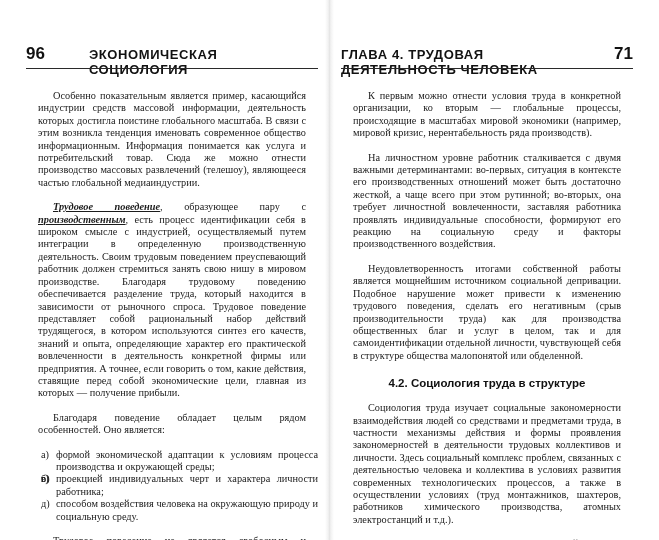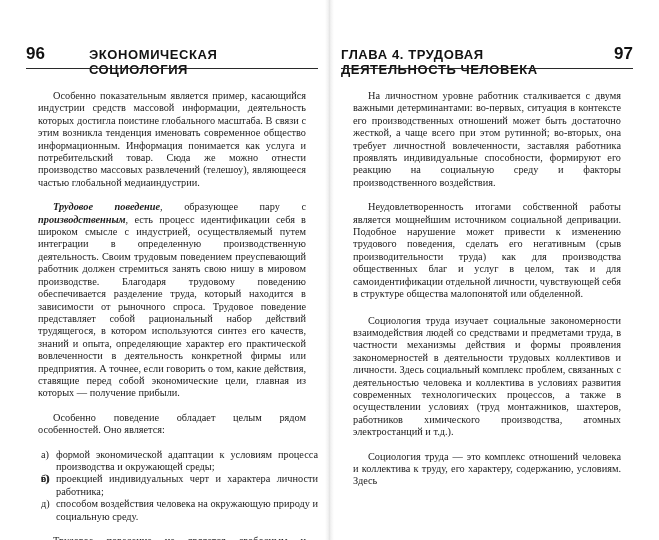--- a/index.html
+++ b/index.html
@@ -78,21 +78,21 @@
     font-size: 10.3px;
     line-height: 12.4px;
     text-align: justify;
     text-justify: inter-word;
     hyphens: auto;
   }
   .body p {
     margin: 12px;
     text-indent: 15px;
   }
-  .bi { font-style: italic; font-weight: bold; }
+  .bi { font-style: italic; font-weight: bold; text-decoration: underline; }
 
   ul.alpha, ol.alpha {
     margin: 0;
     padding: 0;
     list-style: none;
   }
   ul.alpha li {
     position: relative;
     padding-left: 30px;
     text-align: justify;
@@ -127,21 +127,21 @@
   <div class="col col-left">
     <div class="header-row hr-left">
       <span class="folio">96</span>
       <span class="running-head">ЭКОНОМИЧЕСКАЯ СОЦИОЛОГИЯ</span>
     </div>
     <div class="rule"></div>
 
     <div class="body">
       <p>Особенно показательным является пример, касающийся индустрии средств массовой информации, деятельность которых достигла поистине глобального масштаба. В связи с этим возникла тенденция именовать современное общество информационным. Информация понимается как услуга и потребительский товар. Сюда же можно отнести производство массовых развлечений (телешоу), являющееся частью глобальной медиаиндустрии.</p>
       <p><span class="bi">Трудовое поведение</span>, образующее пару с <span class="bi">производственным</span>, есть процесс идентификации себя в широком смысле с индустрией, осуществляемый путем интеграции в определенную производственную деятельность. Своим трудовым поведением преуспевающий работник должен стремиться занять свою нишу в мировом производстве. Благодаря трудовому поведению обеспечивается разделение труда, который находится в зависимости от рыночного спроса. Трудовое поведение представляет собой рациональный набор действий трудящегося, в котором используются синтез его качеств, знаний и опыта, определяющие характер его практической вовлеченности в деятельность конкретной фирмы или предприятия. А точнее, если говорить о том, какие действия, ставящие перед собой экономические цели, главная из которых — получение прибыли.</p>
-      <p>Особенно поведение обладает целым рядом особенностей. Оно является:</p>
+      <p>Благодаря поведение обладает целым рядом особенностей. Оно является:</p>
       <ul class="alpha">
         <li>
           <span class="marker">а)</span>
           <span>формой экономической адаптации к условиям процесса производства и окружающей среды;</span>
         </li>
         <li>
           <span class="marker">б)</span>
         </li>
         <li>
           <span class="marker">в)</span>
@@ -155,29 +155,31 @@
           <span>способом воздействия человека на окружающую природу и социальную среду.</span>
         </li>
       </ul>
       <p>Трудовое поведение не является свободным и независимым от других форм экономического поведения. На него воздействуют как микроэкономические, так и макроэкономические факторы.</p>
     </div>
   </div>
 
   <div class="col col-right">
     <div class="header-row hr-right">
       <span class="running-head">ГЛАВА 4. ТРУДОВАЯ ДЕЯТЕЛЬНОСТЬ ЧЕЛОВЕКА</span>
-      <span class="folio">97</span>
+      <span class="folio">71</span>
     </div>
     <div class="rule"></div>
 
     <div class="body">
+      <p>К первым можно отнести условия труда в конкретной организации, ко вторым — глобальные процессы, происходящие в масштабах мировой экономики (например, мировой кризис, нерентабельность ряда производств).</p>
       <p>На личностном уровне работник сталкивается с двумя важными детерминантами: во-первых, ситуация в контексте его производственных отношений может быть достаточно жесткой, а чаще всего при этом рутинной; во-вторых, она требует личностной вовлеченности, заставляя работника проявлять индивидуальные способности, формируют его реакцию на социальную среду и факторы производственного воздействия.</p>
       <p>Неудовлетворенность итогами собственной работы является мощнейшим источником социальной депривации. Подобное нарушение может привести к изменению трудового поведения, сделать его негативным (срыв производительности труда) как для производства общественных благ и услуг в целом, так и для самоидентификации отдельной личности, чувствующей себя в структуре общества малопонятой или обделенной.</p>
 
       <h2 class="section">
+        <span class="sec-num">4.2. Социология труда в структуре</span>
       </h2>
 
       <p>Социология труда изучает социальные закономерности взаимодействия людей со средствами и предметами труда, в частности механизмы действия и формы проявления закономерностей в деятельности трудовых коллективов и личности. Здесь социальный комплекс проблем, связанных с деятельностью человека и коллектива в условиях развития современных технологических процессов, а также в осуществлении условиях (труд монтажников, шахтеров, работников химического производства, атомных электростанций и т.д.).</p>
       <p>Социология труда — это комплекс отношений человека и коллектива к труду, его характеру, содержанию, условиям. Здесь</p>
     </div>
   </div>
 
 </div>
 
 </body></html>

